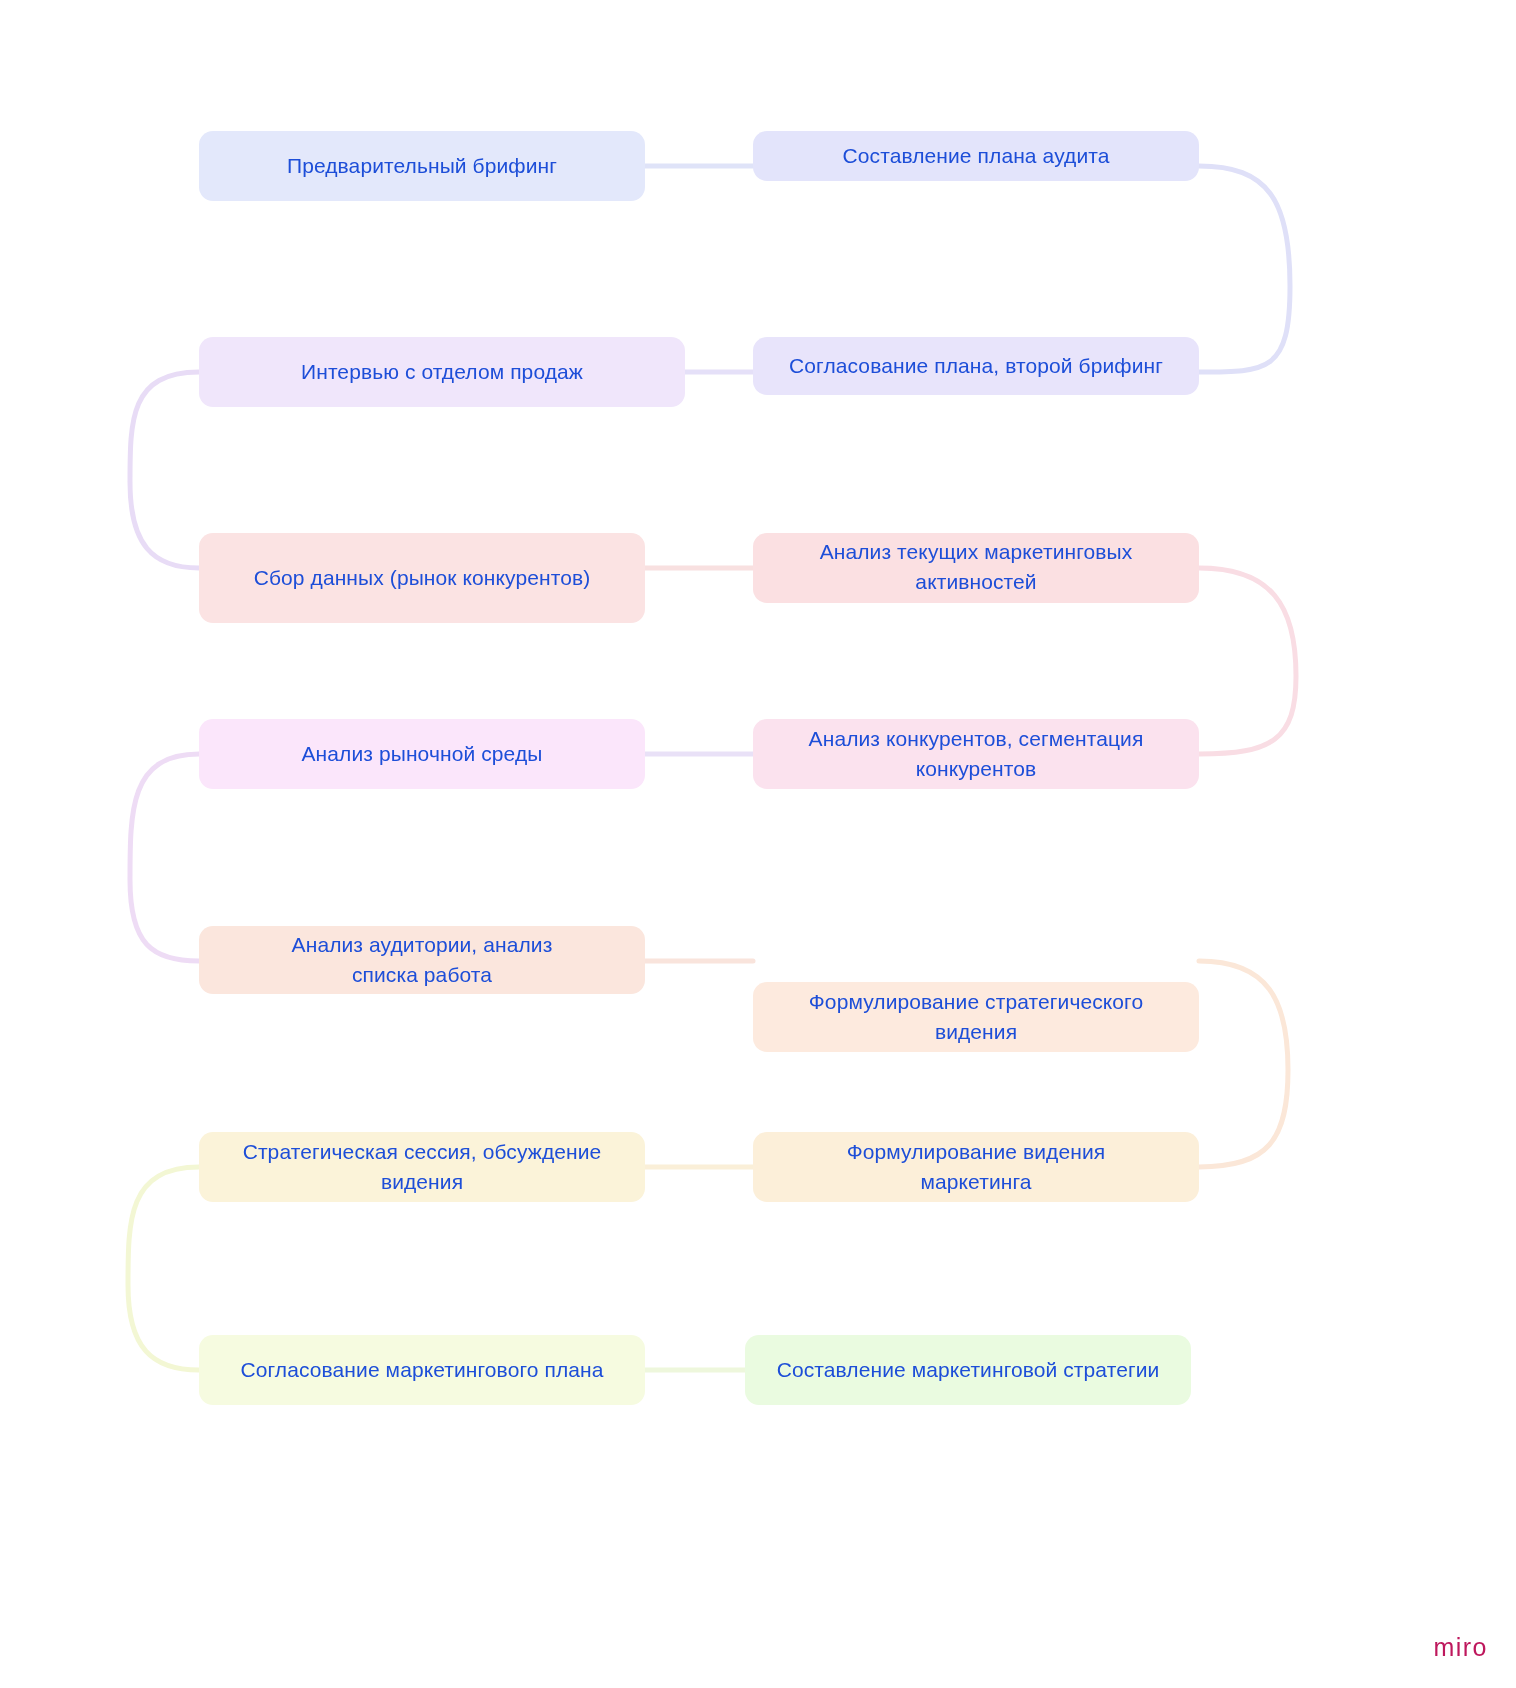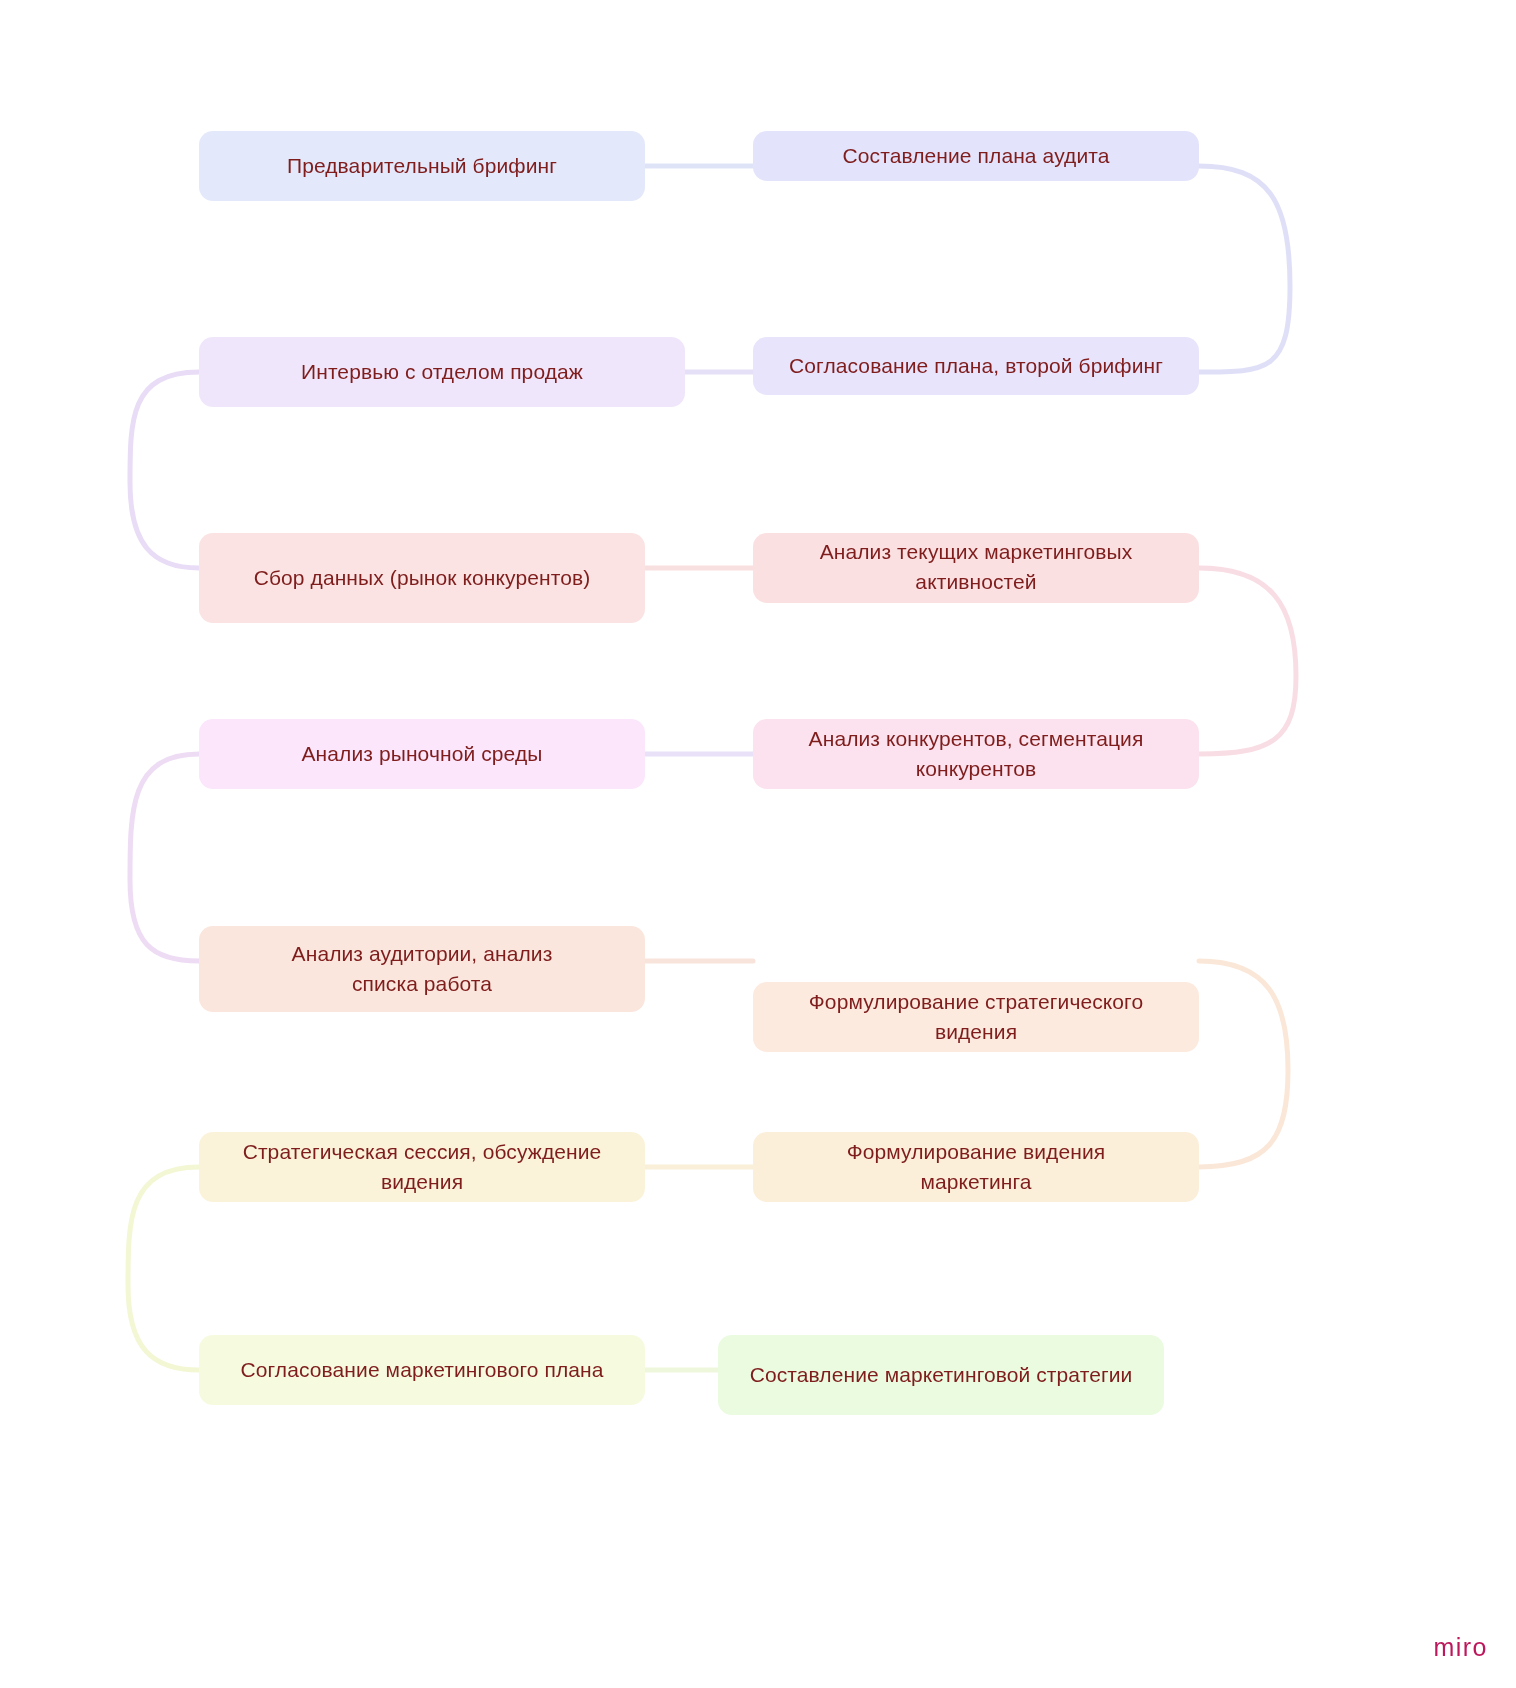--- a/index.html
+++ b/index.html
@@ -29,21 +29,21 @@
     position: absolute;
     box-sizing: border-box;
     border-radius: 14px;
     display: flex;
     align-items: center;
     justify-content: center;
     text-align: center;
     padding: 6px 18px;
     font-size: 21px;
     line-height: 1.42;
-    color: #7f1d1d;
+    color: #1d4ed8;
     letter-spacing: 0.1px;
   }
   .node-label {
     display: block;
     width: 100%;
     white-space: pre-line;
   }
   .watermark {
     position: absolute;
     right: 28px;
@@ -95,38 +95,38 @@
         <span class="node-label">Анализ текущих маркетинговых
 активностей</span>
       </div>
       <div class="node" style="left: 199px; top: 719px; width: 446px; height: 70px; background: rgb(251, 230, 251);">
         <span class="node-label">Анализ рыночной среды</span>
       </div>
       <div class="node" style="left: 753px; top: 719px; width: 446px; height: 70px; background: rgb(251, 226, 238);">
         <span class="node-label">Анализ конкурентов, сегментация
 конкурентов</span>
       </div>
-      <div class="node" style="left: 199px; top: 926px; width: 446px; height: 86px; background: rgb(251, 230, 221);">
+      <div class="node" style="left: 199px; top: 926px; width: 446px; height: 68px; background: rgb(251, 230, 221);">
         <span class="node-label">Анализ аудитории, анализ
 списка работа</span>
       </div>
       <div class="node" style="left: 753px; top: 982px; width: 446px; height: 70px; background: rgb(253, 234, 222);">
         <span class="node-label">Формулирование стратегического
 видения</span>
       </div>
       <div class="node" style="left: 199px; top: 1132px; width: 446px; height: 70px; background: rgb(251, 243, 217);">
         <span class="node-label">Стратегическая сессия, обсуждение
 видения</span>
       </div>
       <div class="node" style="left: 753px; top: 1132px; width: 446px; height: 70px; background: rgb(252, 239, 217);">
         <span class="node-label">Формулирование видения
 маркетинга</span>
       </div>
       <div class="node" style="left: 199px; top: 1335px; width: 446px; height: 70px; background: rgb(246, 251, 224);">
         <span class="node-label">Согласование маркетингового плана</span>
       </div>
-      <div class="node" style="left: 718px; top: 1335px; width: 446px; height: 80px; background: rgb(234, 251, 224);">
+      <div class="node" style="left: 745px; top: 1335px; width: 446px; height: 70px; background: rgb(234, 251, 224);">
         <span class="node-label">Составление маркетинговой стратегии</span>
       </div>
     </div>
 
   <div class="watermark">miro</div>
 </div>
 
 </body></html>

